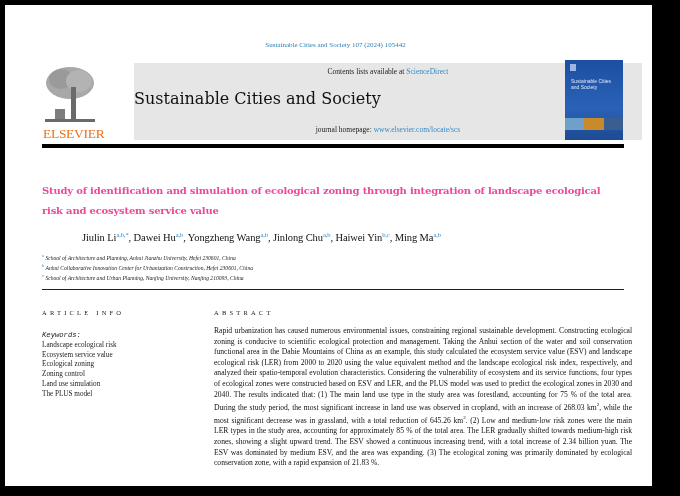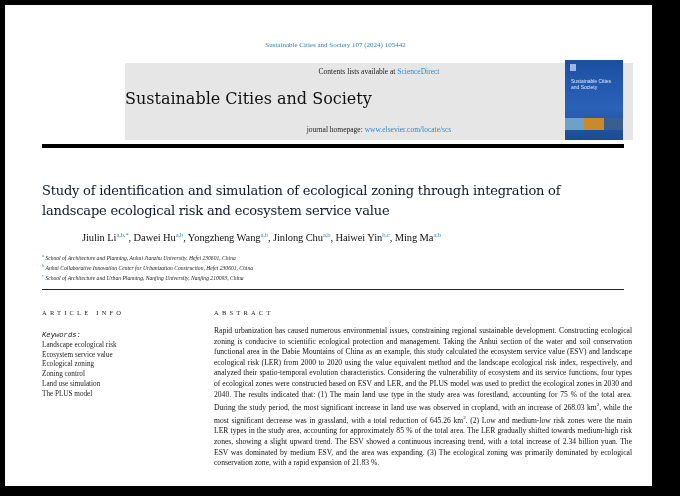--- a/index.html
+++ b/index.html
@@ -2,51 +2,64 @@
 <html><head>
 <meta charset="utf-8">
 <style>
   html, body { margin:0; padding:0; }
   body { width:680px; height:496px; background:#000; overflow:hidden; position:relative; font-family:"DejaVu Serif", serif; }
   .page { position:absolute; left:5px; top:5px; width:647px; height:481px; background:#fff; overflow:hidden; }
   .citation { position:absolute; left:0; width:647px; top:36px; text-align:center; font-size:7px; color:#2e7fb5; font-family:"Liberation Serif", serif;margin-left:7px; }
   .logo { position:absolute; left:38px; top:60px; width:54px; height:78px; }
   .logo-tree { width:54px; height:60px; position:relative; }
   .logo-word { position:absolute; top:61px; left:0; width:56px; text-align:center; color:#e9711c; font-family:"Liberation Serif", serif; font-size:13.5px; letter-spacing:-0.3px; }
-  .banner { position:absolute; left:120px; top:58px; width:508px; height:77px; background:#e6e6e6; }
+  .banner { position:absolute; left:129px; top:58px; width:508px; height:77px; background:#e6e6e6; }
   .banner .contents { position:absolute; top:4px; width:100%; text-align:center; font-size:7.5px; color:#222; font-family:"Liberation Serif", serif; }
   .banner .contents a { color:#2e8bc9; text-decoration:none; }
   .banner .jtitle { position:absolute; top:26px; width:100%; text-align:left; font-size:16px; color:#111; font-family:"DejaVu Serif", serif; }
   .banner .homepage { position:absolute; top:62px; width:100%; text-align:center; font-size:7.5px; color:#222; font-family:"Liberation Serif", serif; }
   .banner .homepage a { color:#2e8bc9; text-decoration:none; }
   .cover { position:absolute; left:560px; top:55px; width:58px; height:80px; background:linear-gradient(180deg,#1c4fa0 0%,#2a62b8 60%,#1d4a92 100%); }
   .cover .ct { position:absolute; left:6px; top:18px; color:#dfe8ff; font-size:5px; line-height:6px; font-family:"Liberation Sans", sans-serif; }
   .cover .strip { position:absolute; left:0; top:58px; width:58px; height:12px; display:flex; }
   .cover .strip div { flex:1; }
   .cover .els { position:absolute; left:5px; top:4px; width:6px; height:7px; background:#9fb7e0; }
   .rule-thick { position:absolute; left:37px; top:139px; width:582px; height:4px; background:#000; }
-  .title { position:absolute; left:37px; top:176px; width:560px; font-size:13px; line-height:20px; color:#0f172a; font-family:"DejaVu Serif", serif; letter-spacing:-0.2px; }
+  .title { position:absolute; left:37px; top:176px; width:560px; font-size:10px; line-height:20px; color:#ec4899; font-family:"DejaVu Serif", serif; letter-spacing:-0.2px;font-weight:bold; }
   .authors { position:absolute; left:37px; top:225px; width:600px; font-size:10.5px; color:#111; font-family:Liberation Serif, serif; letter-spacing:-0.1px;margin-left:40px; }
   .authors sup { color:#2e8bc9; font-size:6.5px; }
   .affils { position:absolute; left:37px; top:247px; font-size:5.6px; line-height:8.3px; font-style:italic; color:#222; font-family:"Liberation Serif", serif; }
   .affils sup { font-style:normal; font-size:4.5px; color:#2e8bc9; }
   .rule-thin { position:absolute; left:37px; top:284px; width:582px; height:1px; background:#222; }
   .sec-head { position:absolute; top:304px; font-size:6.5px; letter-spacing:3.2px; color:#222; font-family:"Liberation Serif", serif; }
   .kw-label { position:absolute; left:37px; top:326px; font-size:7.2px; font-style:italic; color:#222; font-family:Liberation Mono, monospace; }
   .kw-list { position:absolute; left:37px; top:336px; font-size:7.2px; line-height:9.7px; color:#222; font-family:"Liberation Serif", serif; }
   .abstract { position:absolute; left:209px; top:321px; width:418px; font-size:7.6px; line-height:10.6px; color:#111; text-align:justify; font-family:"Liberation Serif", serif; }
   .abstract sup { font-size:5px; }
 </style>
 </head>
 <body>
 
 <div class="page">
 
   <div class="citation">Sustainable Cities and Society 107 (2024) 105442</div>
 
+  <div class="logo">
+    <svg class="logo-tree" viewBox="0 0 54 60" width="54" height="60">
+      <g fill="#8a8a8a">
+        <ellipse cx="27" cy="18" rx="24" ry="16" fill="#a8a8a8"></ellipse>
+        <ellipse cx="18" cy="14" rx="12" ry="10" fill="#9a9a9a"></ellipse>
+        <ellipse cx="36" cy="16" rx="13" ry="11" fill="#b3b3b3"></ellipse>
+        <rect x="28" y="22" width="5" height="32" fill="#6a6a6a"></rect>
+        <rect x="12" y="44" width="10" height="10" fill="#7d7d7d"></rect>
+        <rect x="2" y="54" width="50" height="3" fill="#6a6a6a"></rect>
+      </g>
+    </svg>
+    <div class="logo-word">ELSEVIER</div>
+  </div>
 
   <div class="banner">
     <div class="contents">
       <span>Contents lists available at </span><a>ScienceDirect</a>
     </div>
     <div class="jtitle">Sustainable Cities and Society</div>
     <div class="homepage">
       <span>journal homepage: </span><a>www.elsevier.com/locate/scs</a>
     </div>
   </div>

